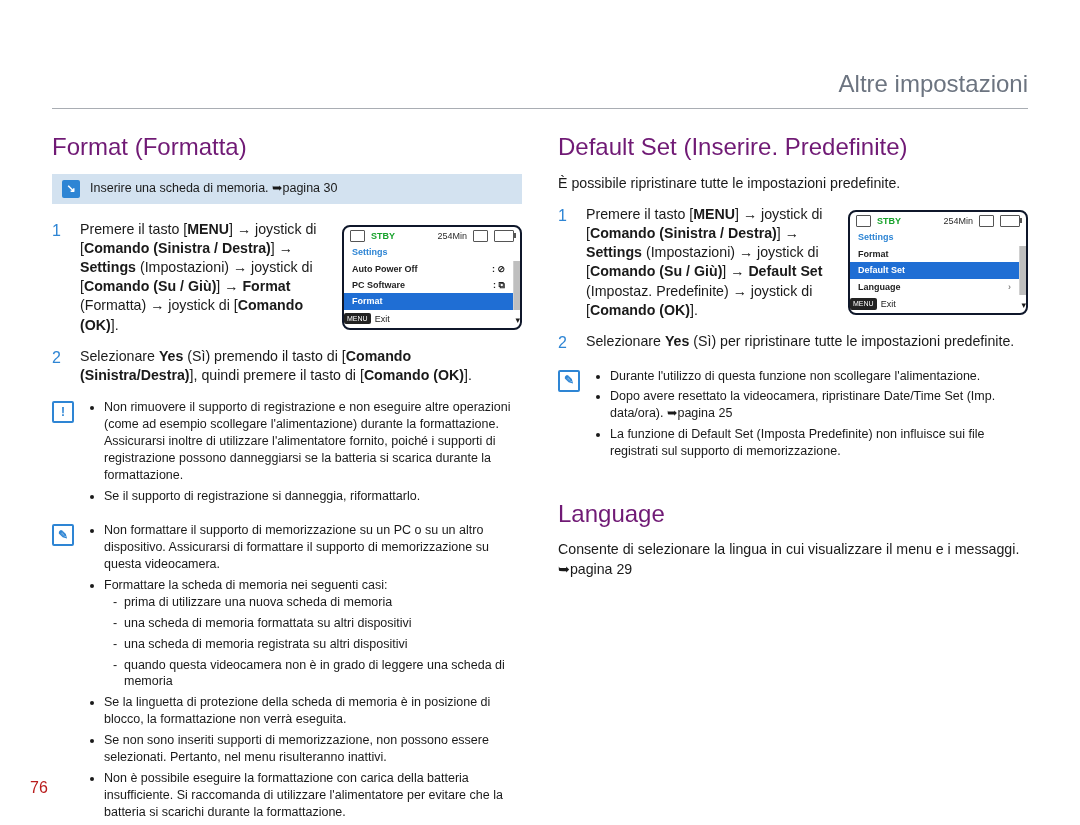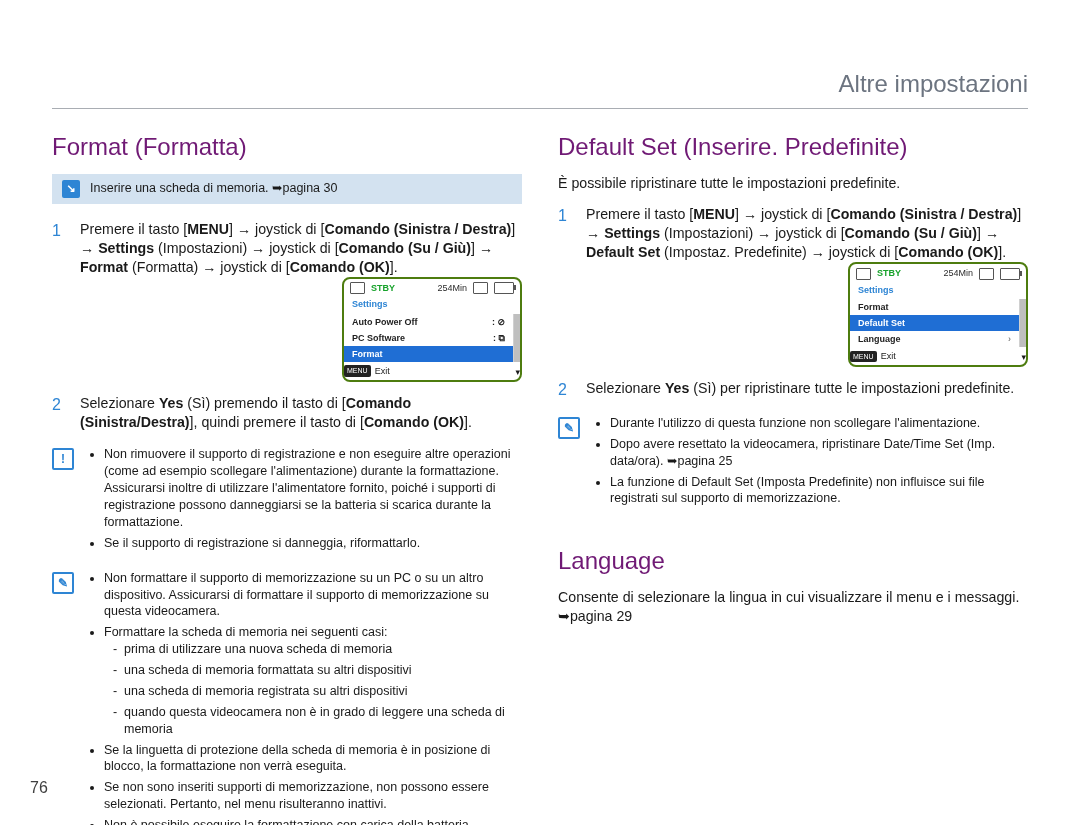--- a/index.html
+++ b/index.html
@@ -77,21 +77,21 @@
     b { font-weight: bold; }
     .bullets { display: flex; gap: 12px; font-size: 12.5px; margin-top: 14px; }
     .bullets ul { margin: 0; padding-left: 18px; }
     .bullets ul ul  { list-style: "-  "; padding-left: 20px; }
     .bullets li { margin-bottom: 4px; }
 
     
     .lcd {
       width: 176px;
       background: #fff;
-      border: 2px solid #4d7c0f;
+      border: 2px solid #0f172a;
       border-radius: 8px;
       margin-left: 10px;
       flex: 0 0 auto;
       font-size: 9px;
     }
     .lcd-small { width:176px; }
     .lcd-status {
       display: flex;
       align-items: center;
       gap: 6px;
@@ -121,24 +121,24 @@
     .batt { width:18px; height:10px; border:1px solid #555; border-radius:1px; display:inline-block; position:relative; }
     .batt::after{ content:""; position:absolute; right:-3px; top:2px; width:2px; height:5px; background:#555; }
     .chev-r::after { content:"›"; color:#888; }
     .arrow { display:inline-block; transform: translateY(1px); }
 
     .page-number {
       position: absolute;
       left: 30px;
       bottom: 26px;
       font-size: 16px;
-      color: #404040;
-    }
-
-    .with-lcd { display:flex; align-items:flex-end;flex-direction:column; }
+      color: #b91c1c;
+    }
+
+    .with-lcd { display:flex; align-items:center; }
     .with-lcd .step-body { flex: 1; }
     .lang-sect { margin-top: 34px; }
   </style>
 </head>
 <body>
 
 <div class="page">
   <div class="header">Altre impostazioni</div>
 
   <div class="columns">

